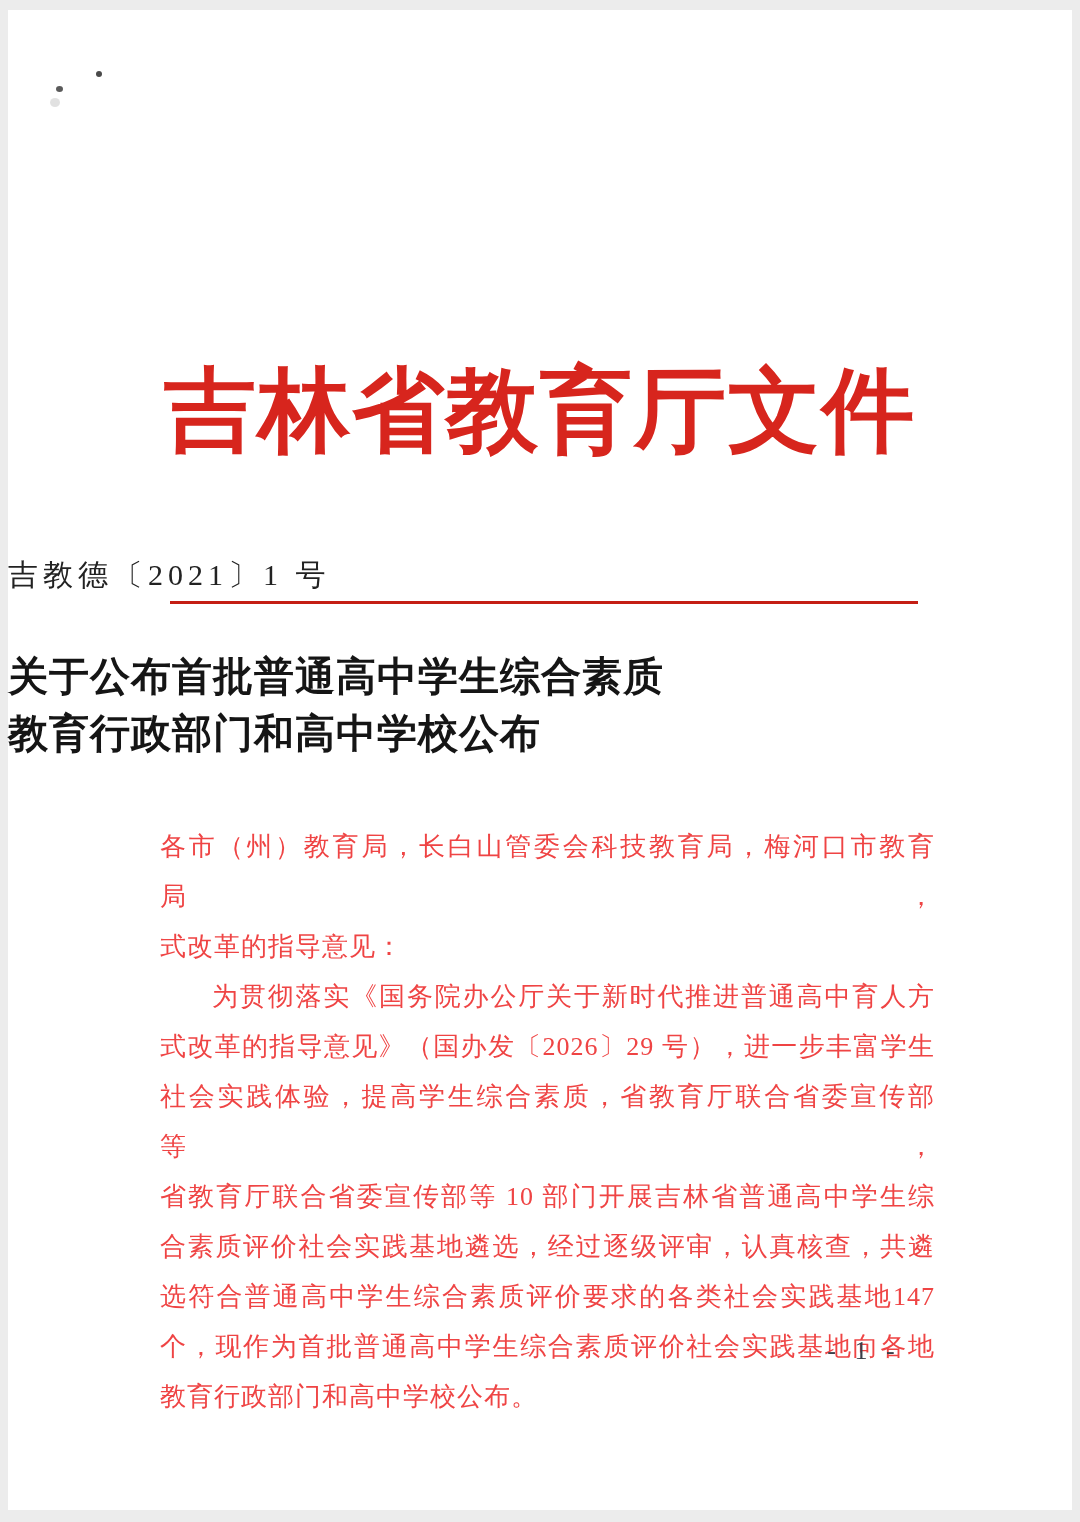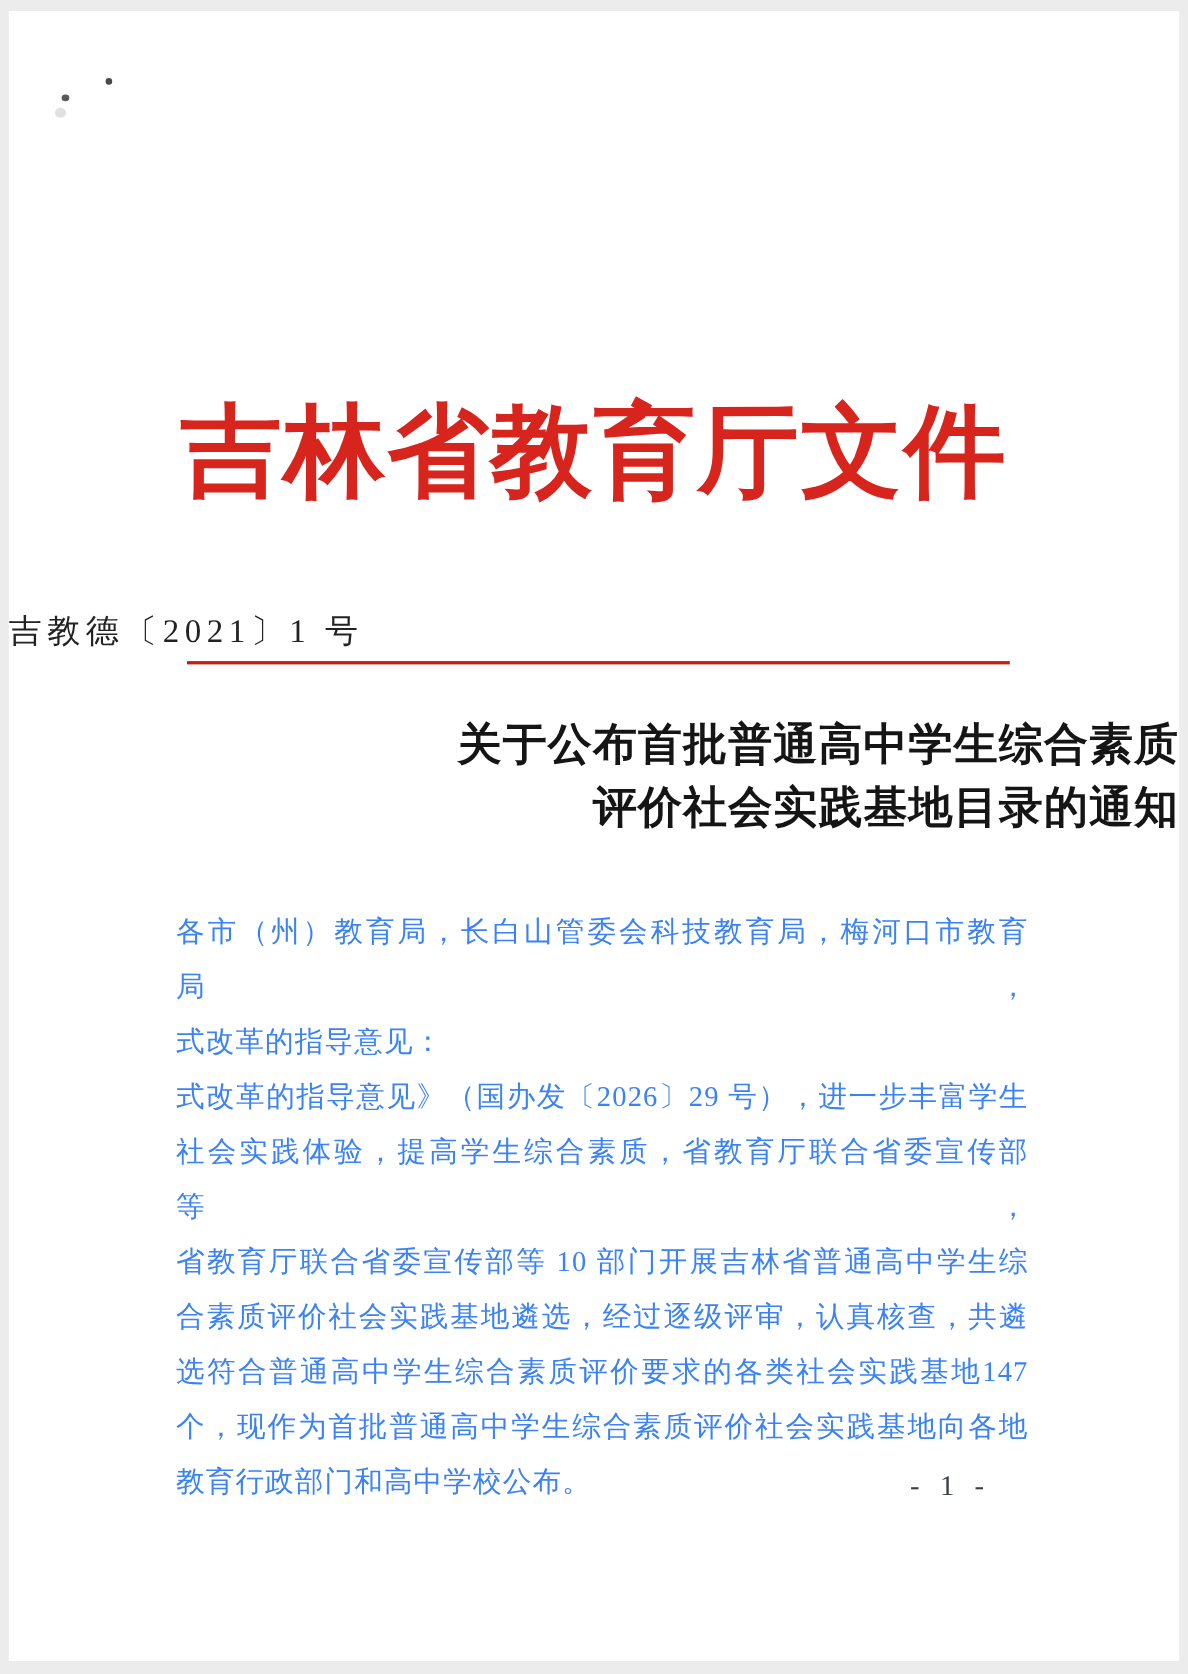--- a/index.html
+++ b/index.html
@@ -57,21 +57,21 @@
     top: 591px;
     width: 748px;
     height: 3px;
   }
   .doc-title {
     position: absolute;
     left: 0;
     top: 638px;
     width: 100%;
     margin: 0;
-    text-align: right;
+    text-align: left;
     font-weight: bold;
     font-size: 40px;
     line-height: 57px;
     color: #151515;
     letter-spacing: 1px;
   }
   .doc-body {
     position: absolute;
     left: 152px;
     top: 812px;
@@ -112,26 +112,27 @@
   <div class="speck speck-3"></div>
 
   <h1 class="red-head" style="color: rgb(215, 37, 29);">吉林省教育厅文件</h1>
 
   <div class="doc-no">吉教德〔2021〕1 号</div>
 
   <div class="red-rule" style="background: rgb(196, 30, 20);"></div>
 
   <h2 class="doc-title">
     <div>关于公布首批普通高中学生综合素质</div>
-    <div>评价社会实践基地目录的通知</div>
+    <div>教育行政部门和高中学校公布</div>
   </h2>
 
-  <div class="doc-body" style="color: #3b82f6;">
+  <div class="doc-body" style="color: #ef4444;">
       <div class="bline fill">各市（州）教育局，长白山管委会科技教育局，梅河口市教育局，</div>
       <div class="bline">式改革的指导意见：</div>
+      <div class="bline fill ind">为贯彻落实《国务院办公厅关于新时代推进普通高中育人方</div>
       <div class="bline fill">式改革的指导意见》（国办发〔2026〕29 号），进一步丰富学生</div>
       <div class="bline fill">社会实践体验，提高学生综合素质，省教育厅联合省委宣传部等，</div>
       <div class="bline fill">省教育厅联合省委宣传部等 10 部门开展吉林省普通高中学生综</div>
       <div class="bline fill">合素质评价社会实践基地遴选，经过逐级评审，认真核查，共遴</div>
       <div class="bline fill">选符合普通高中学生综合素质评价要求的各类社会实践基地147</div>
       <div class="bline fill">个，现作为首批普通高中学生综合素质评价社会实践基地向各地</div>
       <div class="bline">教育行政部门和高中学校公布。</div>
     </div>
 
   <div class="page-no">- 1 -</div>

